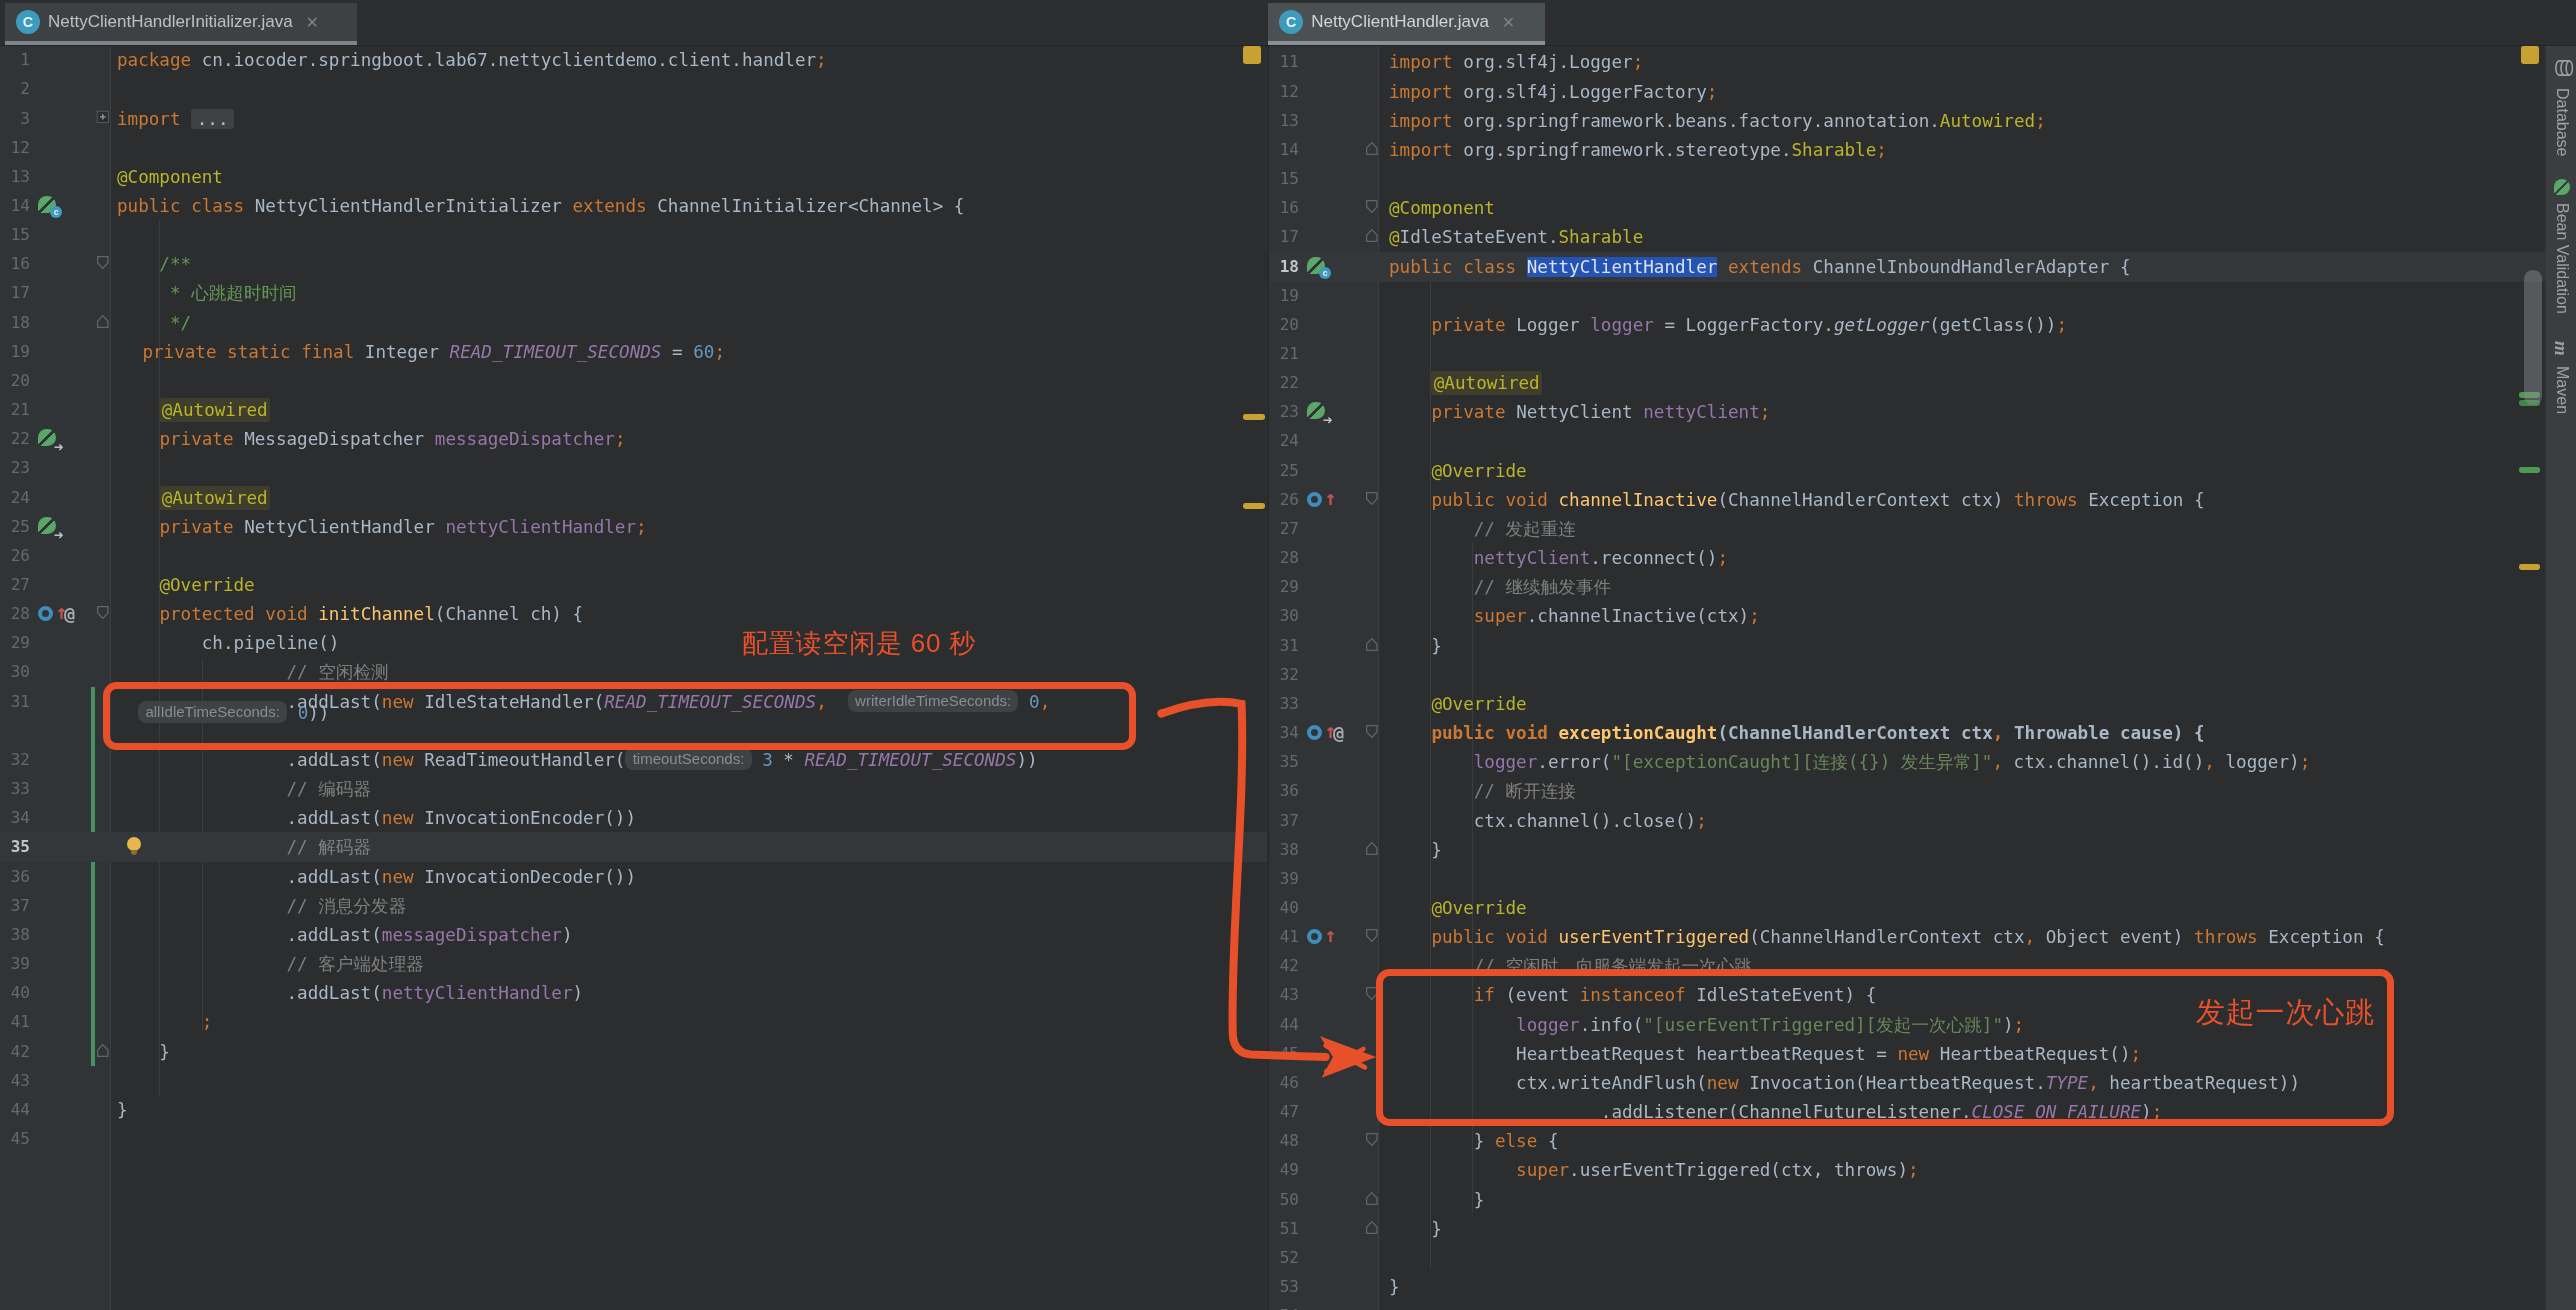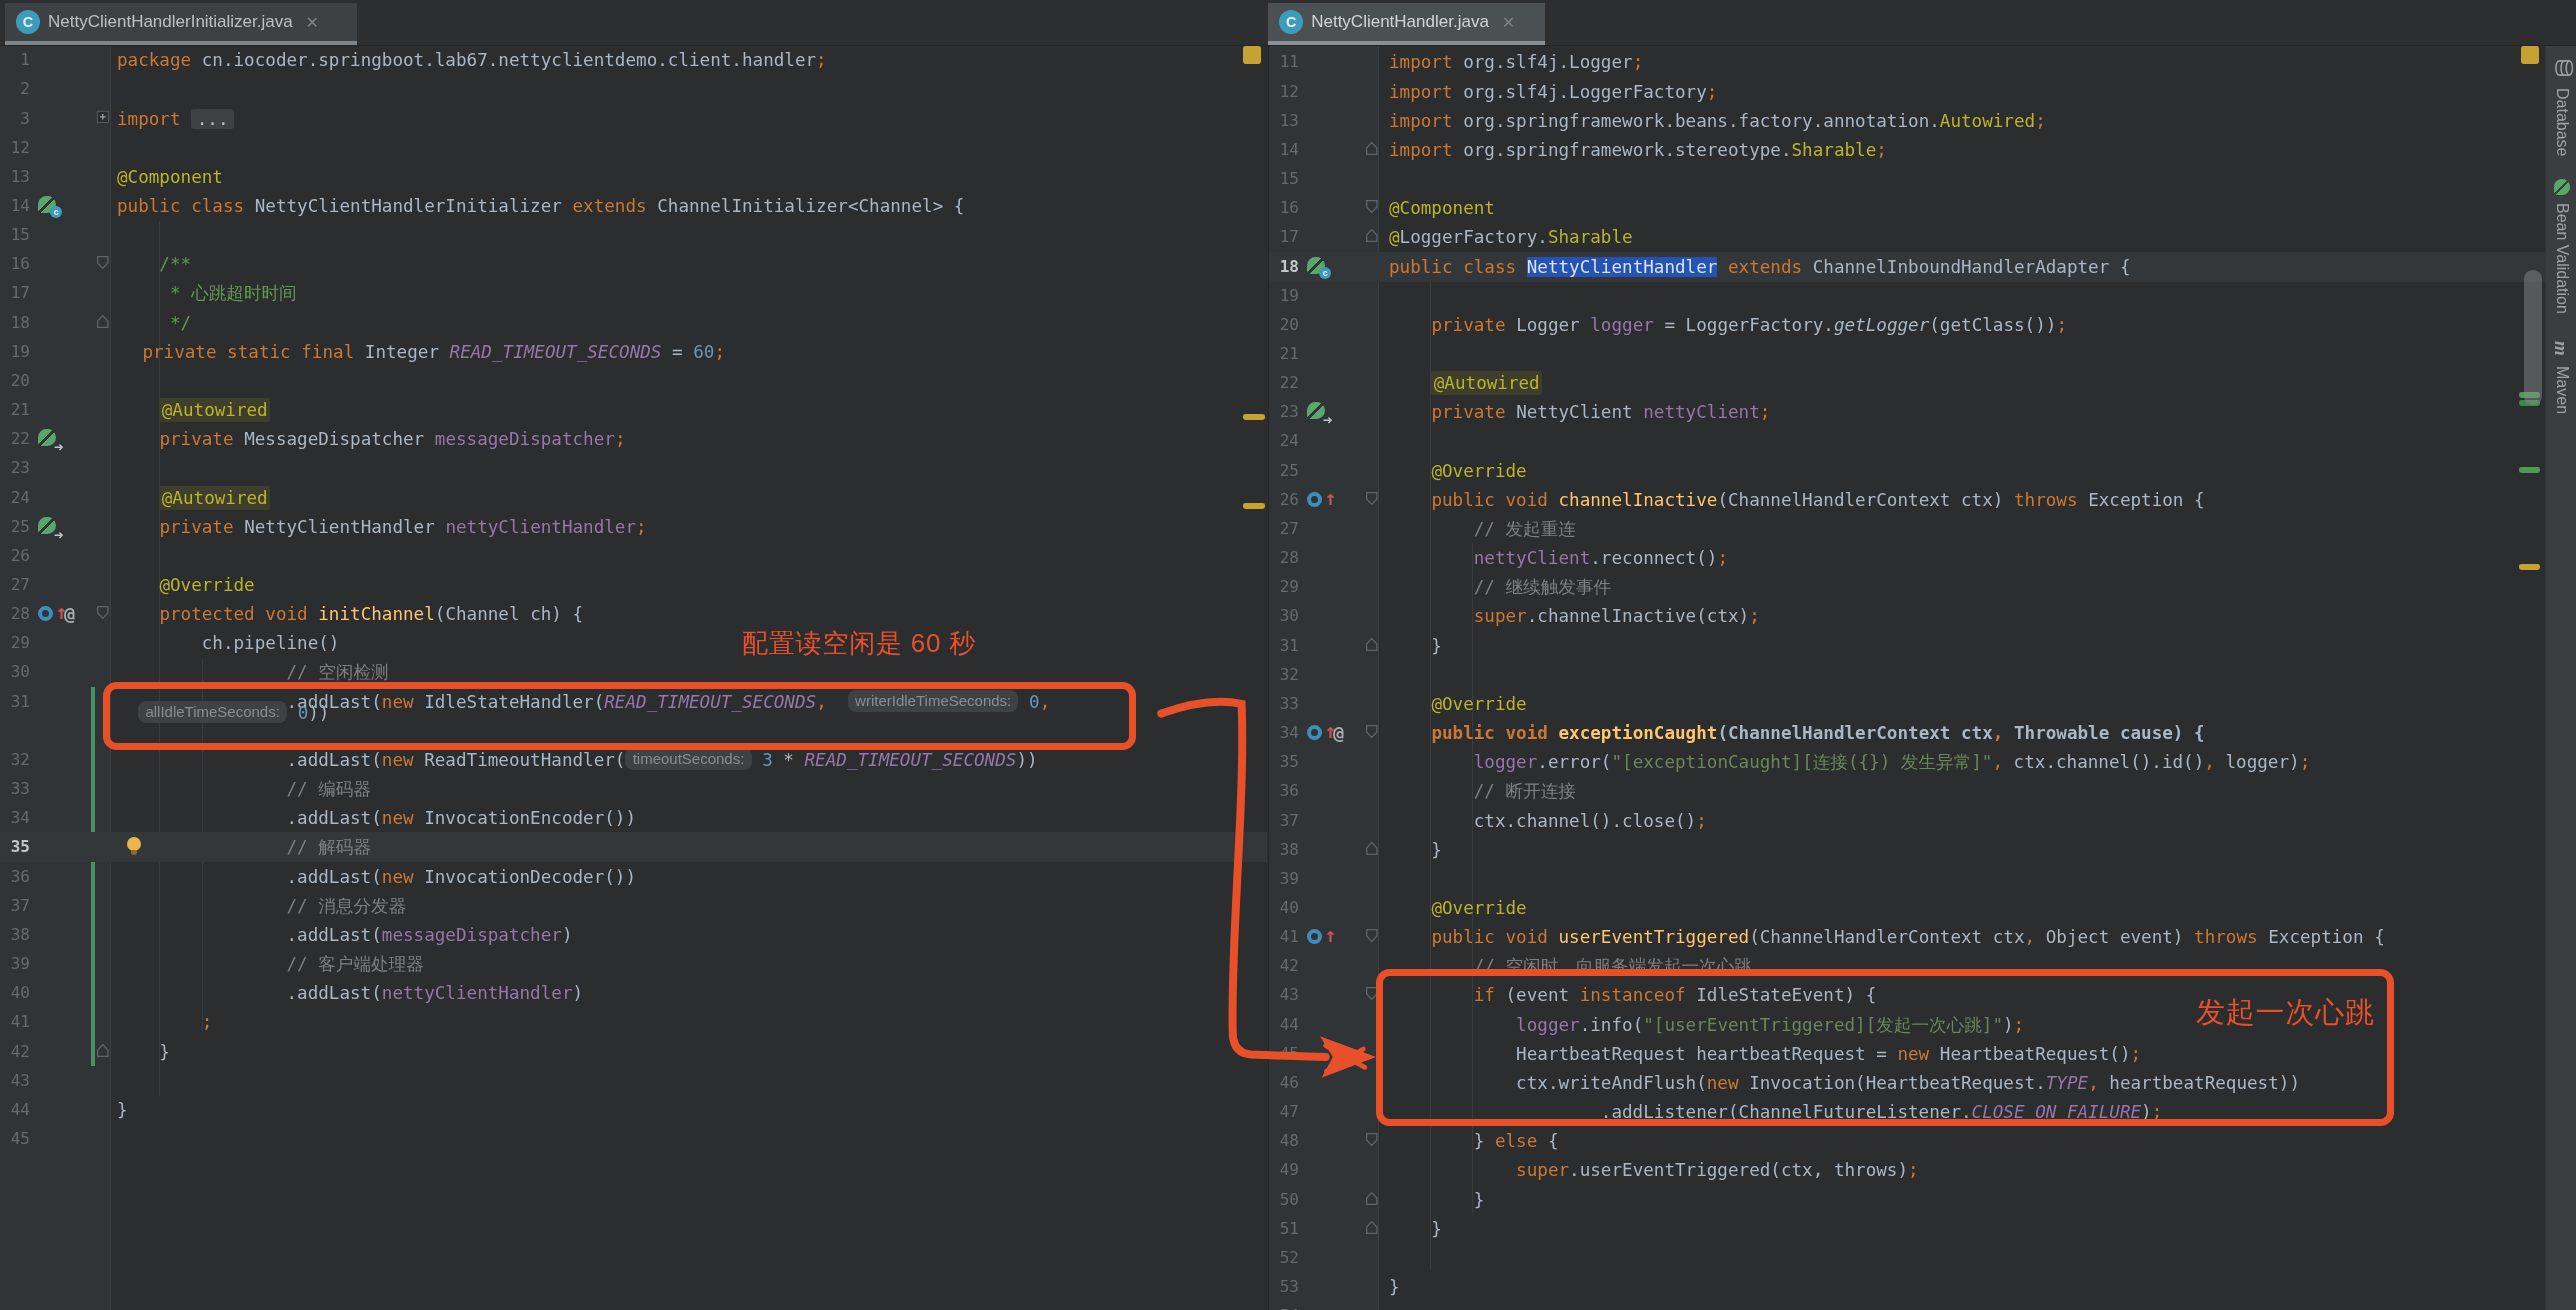--- a/index.html
+++ b/index.html
@@ -331,21 +331,21 @@
         <span class="fold" style="left: 96px;"><svg width="13.6" height="15" viewBox="0 0 17 19">
             <path d="M2 2h13v8L8.5 17 2 10z" fill="none" stroke="#606568" stroke-width="1.6"></path>
           </svg></span>
         <div class="code" style="left: 120px;"><span class="tk-ann">@Component</span></div>
       </div>
       <div class="row" style="top: 176px;">
         <div class="ln">17</div>
         <span class="fold" style="left: 96px;"><svg width="13.6" height="15" viewBox="0 0 17 19">
             <path d="M2 17h13V9L8.5 2 2 9z" fill="none" stroke="#606568" stroke-width="1.6"></path>
           </svg></span>
-        <div class="code" style="left: 120px;"><span class="tk-ann">@</span><span>LoggerFactory.</span><span class="tk-ann">Sharable</span></div>
+        <div class="code" style="left: 120px;"><span class="tk-ann">@</span><span>IdleStateEvent.</span><span class="tk-ann">Sharable</span></div>
       </div>
       <div class="row hl" style="top: 206px;">
         <div class="ln bright">18</div>
         <span class="gi" style="left: 38px;">
           <i class="leaf"></i>
           <i class="cc">c</i>
         </span>
         <div class="code" style="left: 120px;"><span class="tk-kw">public class </span><span class="tk-sel">NettyClientHandler</span><span> </span><span class="tk-kw">extends </span><span>ChannelInboundHandlerAdapter {</span></div>
       </div>
       <div class="row" style="top: 235px;">

